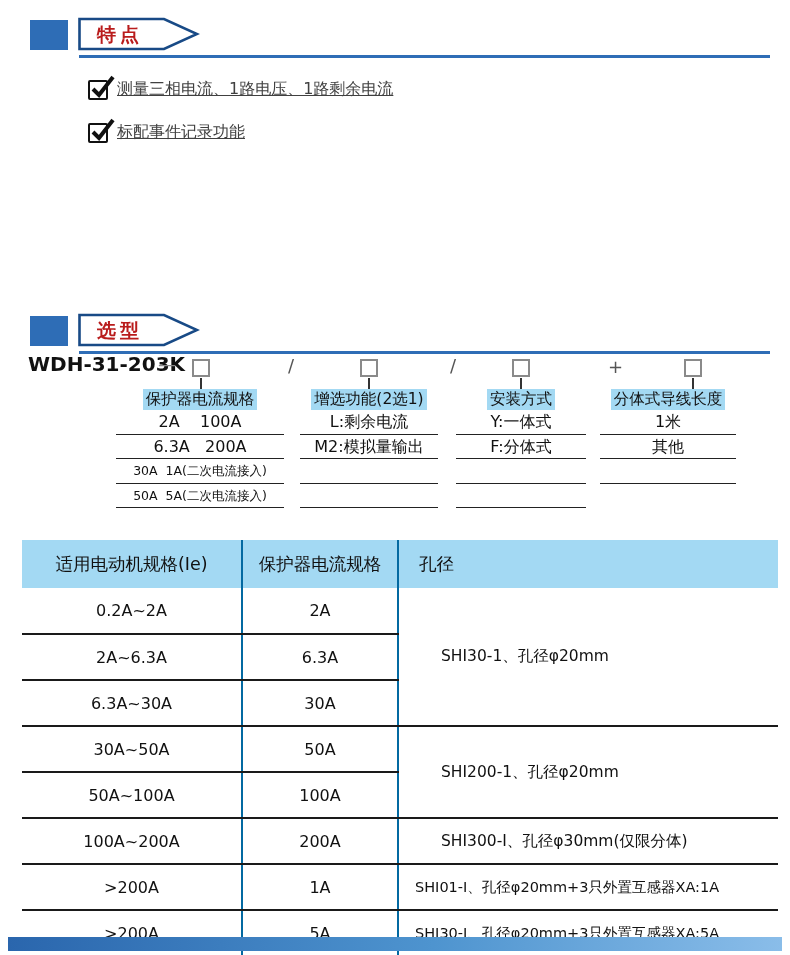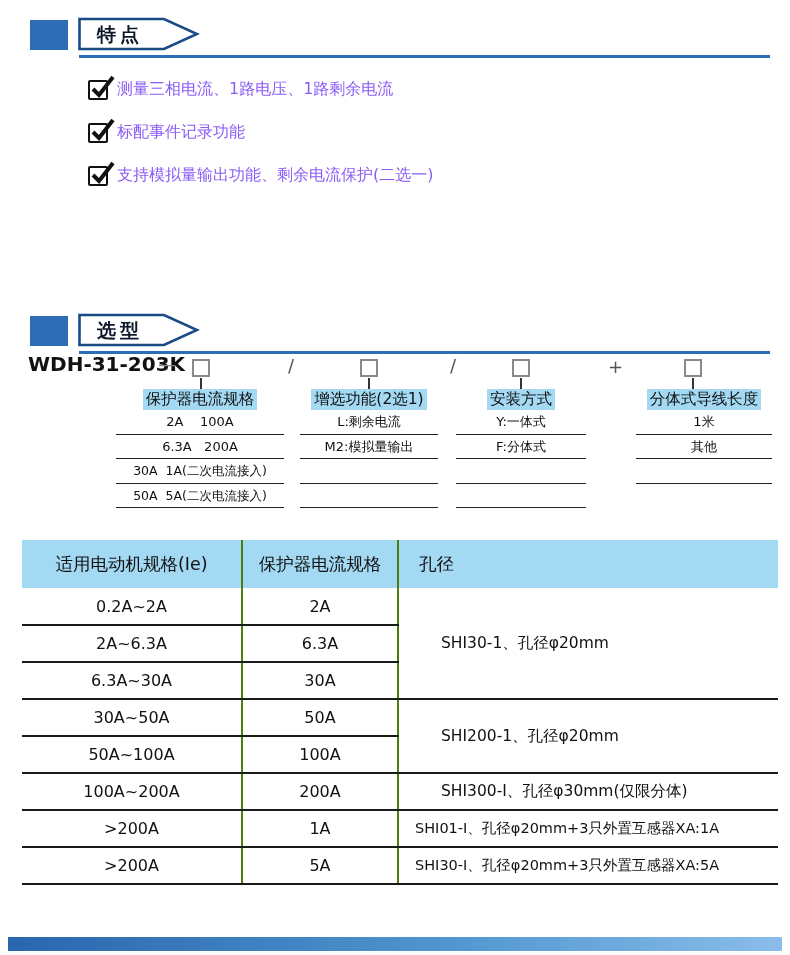--- a/index.html
+++ b/index.html
@@ -10,64 +10,64 @@
     overflow:hidden;
   }
 
   
   .sec { position:absolute; left:0; width:790px; height:44px; }
   .sec .sq { position:absolute; left:30px; top:0; width:38px; height:30px; background:#2e6db6; }
   .sec .banner { position:absolute; left:78px; top:-3px; width:122px; height:34px; }
   .sec .banner svg { display:block; width:122px; height:34px; }
   .sec .btitle {
     position:absolute; left:97px; top:2px; width:70px; text-align:left;
-    font-size:19px; font-weight:bold; color:#0f172a; letter-spacing:4px;
+    font-size:19px; font-weight:bold; color:#b91c1c; letter-spacing:4px;
   }
   .sec .rule { position:absolute; left:79px; top:35px; width:691px; height:3px; background:#2e6db6; }
 
   
   .checklist { position:absolute; left:88px; top:68px; }
   .citem { display:flex; align-items:center; height:43px; }
   .cb {
     position:relative; width:20px; height:20px; border:2.5px solid #111;
     border-radius:2px; margin-right:9px; flex:0 0 auto;
   }
   .cb svg { position:absolute; left:0px; top:-8px; width:26px; height:28px; overflow:visible; }
-  .ctext { font-size:16px; color:#8b5cf6; white-space:pre; }
+  .ctext { font-size:16px; color:#404040; white-space:pre;text-decoration:underline; }
 
   
   .model { position:absolute; left:28px; top:352px; font-size:20px; font-weight:bold; color:#111; }
   .sep { position:absolute; font-size:18px; color:#555; }
   .dash { left:158px; top:353px; color:#8a8a8a; }
   .slash1 { left:288px; top:355px; }
   .slash2 { left:450px; top:355px; }
   .plus { left:608px; top:356px; }
   .optbox { position:absolute; top:359px; width:18px; height:18px; border:2px solid #8a8a8a; background:#fff; }
   .tick { position:absolute; top:378px; width:2px; height:11px; background:#333; }
 
   .scol { position:absolute; top:389px; text-align:center; }
   .shead {
     display:inline-block; background:#a3d9f3; color:#111;
     font-size:15.5px; line-height:21px; padding:0 3px; white-space:pre;
   }
   .srow {
     height:24.5px; line-height:23px; border-bottom:1.6px solid #222;
-    font-size:13px; white-space:pre; overflow:visible;
+    font-size:16px; white-space:pre; overflow:visible;
   }
   .srow.small { font-size:12.5px; }
 
   
   .spec { position:absolute; left:22px; top:540px; width:756px; border-collapse:collapse; table-layout:fixed; }
   .spec th {
     height:48px; background:#a3d9f3; font-weight:normal; font-size:17.5px;
     text-align:center; vertical-align:middle; white-space:nowrap;
   }
   .spec th.hcol3 { text-align:left; padding-left:20px; }
-  .spec td { height:37px; font-size:16px; text-align:center; vertical-align:middle; }
-  .vdiv { border-right:2px solid #4d7c0f;margin-top:28px; }
+  .spec td { height:46px; font-size:16px; text-align:center; vertical-align:middle; }
+  .vdiv { border-right:2px solid #0369a1;margin-top:28px; }
   .spec td.c1, .spec td.c2 { border-bottom:2px solid #1a1a1a; }
   .spec td.hole {
     text-align:left; padding-left:42px; font-size:15.5px;
     border-bottom:2px solid #1a1a1a; white-space:nowrap;
   }
   .spec td.hole.sm { font-size:14.5px; padding-left:16px;margin-top:32px; }
 
   
   .footer-bar {
     position:absolute; left:8px; top:937px; width:774px; height:14px;
@@ -100,28 +100,20 @@
       <span class="ctext">测量三相电流、1路电压、1路剩余电流</span>
     </div>
     <div class="citem">
       <span class="cb">
           <svg viewBox="0 0 26 28">
             <polyline points="3,15 9,21 23,3" fill="none" stroke="#111" stroke-width="4"></polyline>
           </svg>
         </span>
       <span class="ctext">标配事件记录功能</span>
     </div>
-    <div class="citem">
-      <span class="cb">
-          <svg viewBox="0 0 26 28">
-            <polyline points="3,15 9,21 23,3" fill="none" stroke="#111" stroke-width="4"></polyline>
-          </svg>
-        </span>
-      <span class="ctext">支持模拟量输出功能、剩余电流保护(二选一)</span>
-    </div>
   </div>
 
   <div class="sec" style="top:316px;">
     <div class="sq"></div>
     <div class="banner">
       <svg viewBox="0 0 122 34">
           <polygon points="1.5,2 86,2 119,17 86,32 1.5,32" fill="#ffffff" stroke="#184a86" stroke-width="2.6"></polygon>
         </svg>
     </div>
     <div class="btitle">选型</div>
@@ -160,21 +152,21 @@
   </div>
 
   <div class="scol" style="left:456px; width:130px;">
     <div class="shead">安装方式</div>
     <div class="srow">Y:一体式</div>
     <div class="srow">F:分体式</div>
     <div class="srow"></div>
     <div class="srow"></div>
   </div>
 
-  <div class="scol" style="left:636px; width:136px;">
+  <div class="scol" style="left:600px; width:136px;">
     <div class="shead">分体式导线长度</div>
     <div class="srow">1米</div>
     <div class="srow">其他</div>
     <div class="srow"></div>
   </div>
 
   <table class="spec">
     <colgroup>
         <col style="width:220px">
         <col style="width:156px">

